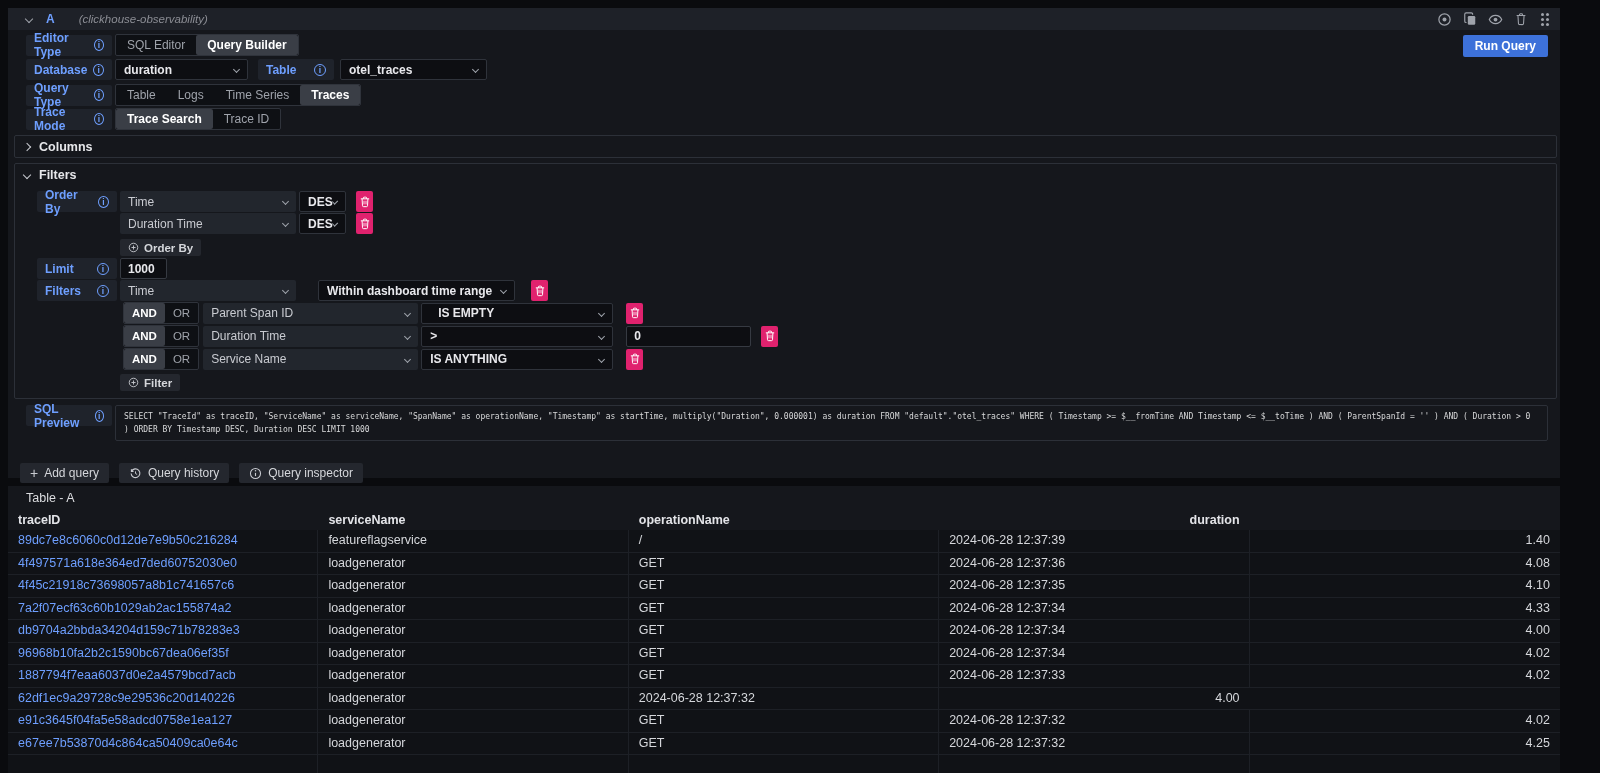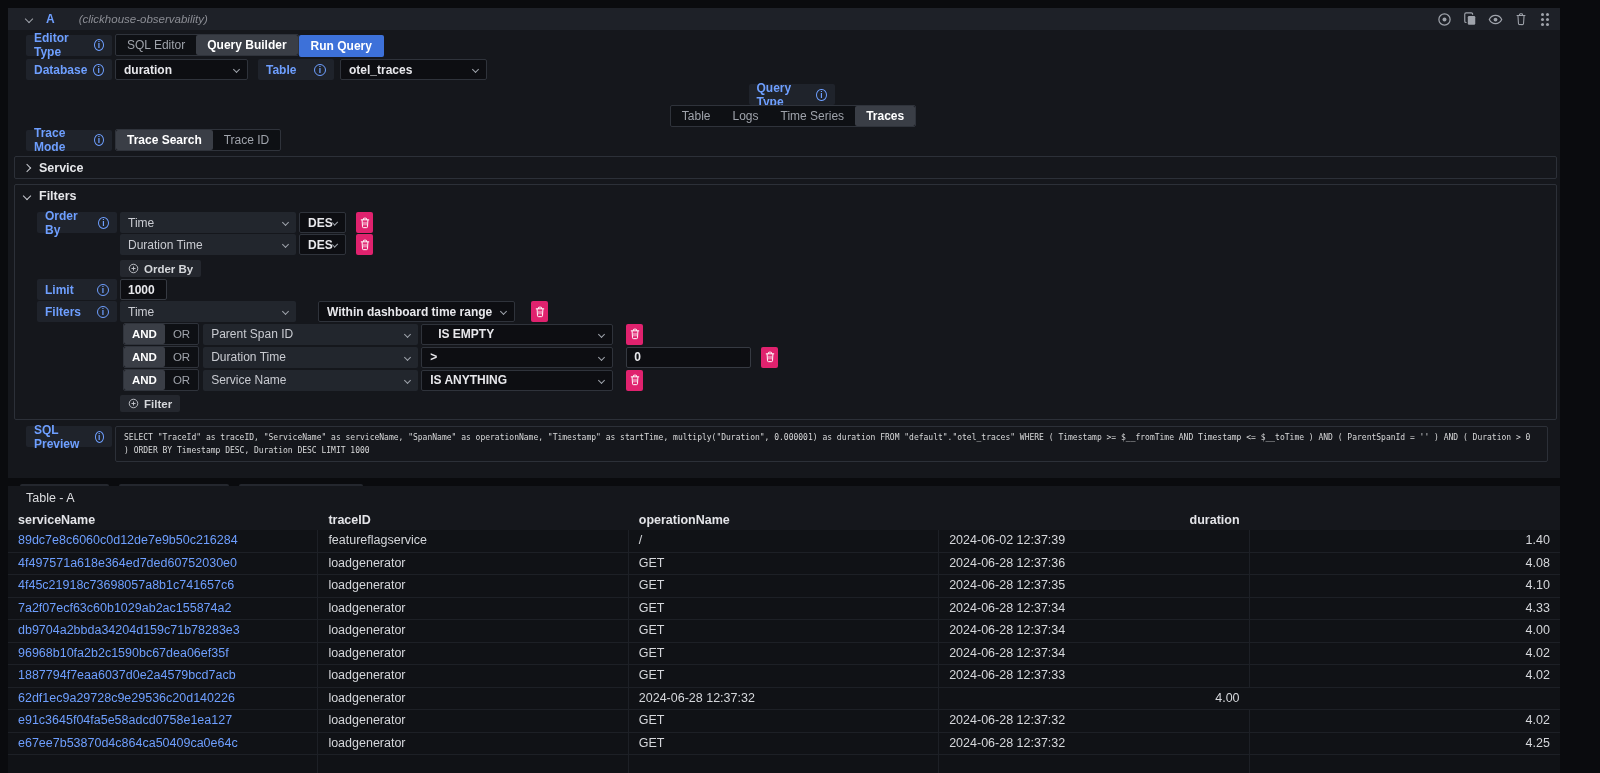--- a/index.html
+++ b/index.html
@@ -24,21 +24,21 @@
   .refid { color: #6e9fff; font-weight: 700; font-size: 12px; margin-left: 14px; }
   .ds-hint { color: #8b8d94; font-style: italic; font-size: 11.5px; margin-left: 24px; }
   .hdr-icons { margin-left: auto; display: flex; align-items: center; gap: 11px; }
   .icon-btn { background: none; border: 0; padding: 0; display: inline-flex; align-items: center; cursor: pointer; }
   .grip { width: 3px; height: 3px; border-radius: 50%; background: #9fa3ab; margin: 0 6px 10px 2px;
     box-shadow: 5px 0 0 #9fa3ab, 0 5px 0 #9fa3ab, 5px 5px 0 #9fa3ab, 0 10px 0 #9fa3ab, 5px 10px 0 #9fa3ab; }
 
   
   .qrow-body { padding: 2px 3px 10px 6px; }
   .frow { display: flex; align-items: center; margin-left: 12px; }
-  .split { display: flex; align-items: flex-start; margin-right: 9px; }
+  .split { display: flex; align-items: flex-start; justify-content: space-between; margin-right: 9px; }
 
   .flabel {
     height: 21px; display: inline-flex; align-items: center; gap: 6px;
     background: #1f232b; color: #6e9fff; font-size: 12px; font-weight: 600;
     padding: 0 8px; border-radius: 2px; flex: none;
   }
   .flabel.w86 { width: 86px; } .flabel.w76 { width: 76px; } .flabel.w80 { width: 80px; }
   .info-i {
     width: 12px; height: 12px; border: 1px solid #6e9fff; border-radius: 50%;
     display: inline-flex; align-items: center; justify-content: center;
@@ -185,21 +185,21 @@
       <span class="flabel w76" style="margin-left:10px;">
         <span>Table</span>
         <i class="info-i">i</i>
       </span>
       <div class="select boxed w147" style="margin-left:6px;">
         <span class="sel-val">otel_traces</span>
         <span class="chev"></span>
       </div>
     </div>
 
-    <div class="frow" style="margin-top:4px;flex-direction:column;">
+    <div class="frow" style="margin-top:4px;">
       <span class="flabel w86">
         <span>Query Type</span>
         <i class="info-i">i</i>
       </span>
       <div class="seg-group">
           <button type="button" class="seg-btn">Table</button>
           <button type="button" class="seg-btn">Logs</button>
           <button type="button" class="seg-btn">Time Series</button>
           <button type="button" class="seg-btn active">Traces</button>
         </div>
@@ -212,21 +212,21 @@
       </span>
       <div class="seg-group">
           <button type="button" class="seg-btn active">Trace Search</button>
           <button type="button" class="seg-btn">Trace ID</button>
         </div>
     </div>
 
     <div class="collapse-box">
       <div class="collapse-head">
         <span class="chev right lite"></span>
-        <span>Service</span>
+        <span>Columns</span>
       </div>
     </div>
 
     <div class="collapse-box">
       <div class="collapse-head">
         <span class="chev lite"></span>
         <span>Filters</span>
       </div>
       <div class="collapse-body">
 
@@ -419,33 +419,33 @@
         <span>Query inspector</span>
       </button>
     </div>
 
   </div>
 </section>
 
 <section class="panel table-panel">
   <div class="panel-title">Table - A</div>
   <div class="tbl-head">
+    <div class="cell c0">traceID</div>
     <div class="cell c1">serviceName</div>
-    <div class="cell c0">traceID</div>
     <div class="cell c2">operationName</div>
     <div class="cell c4">duration</div>
   </div>
   <div>
       <div class="tbl-row">
         <div class="cell c0">
           <span class="trace-link">89dc7e8c6060c0d12de7e9b50c216284</span>
         </div>
         <div class="cell c1">featureflagservice</div>
         <div class="cell c2">/</div>
-        <div class="cell c3">2024-06-02 12:37:39</div>
+        <div class="cell c3">2024-06-28 12:37:39</div>
         <div class="cell c4">1.40</div>
       </div>
       <div class="tbl-row">
         <div class="cell c0">
           <span class="trace-link">4f497571a618e364ed7ded60752030e0</span>
         </div>
         <div class="cell c1">loadgenerator</div>
         <div class="cell c2">GET</div>
         <div class="cell c3">2024-06-28 12:37:36</div>
         <div class="cell c4">4.08</div>

